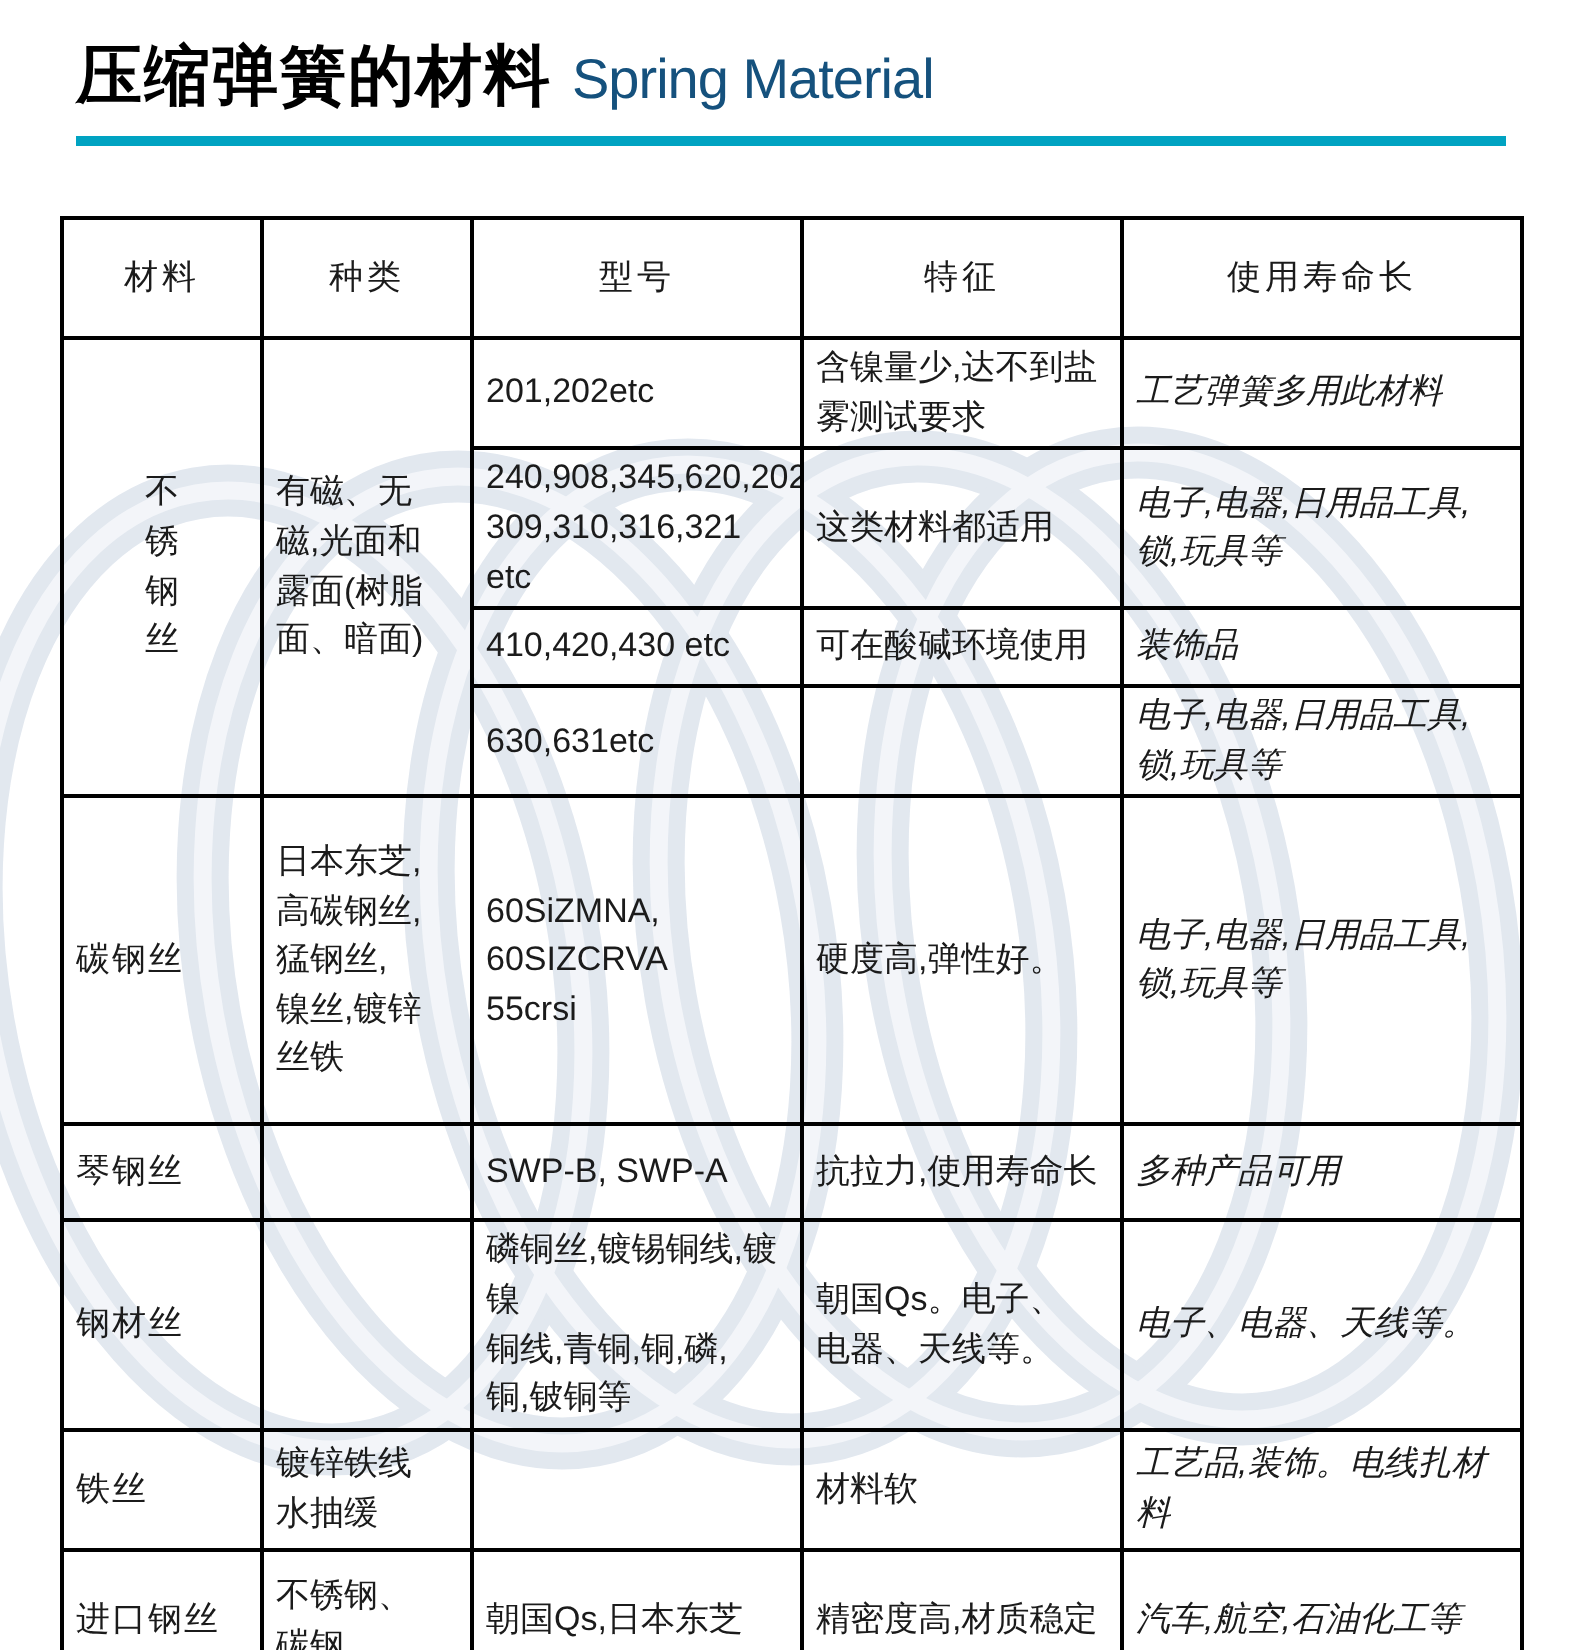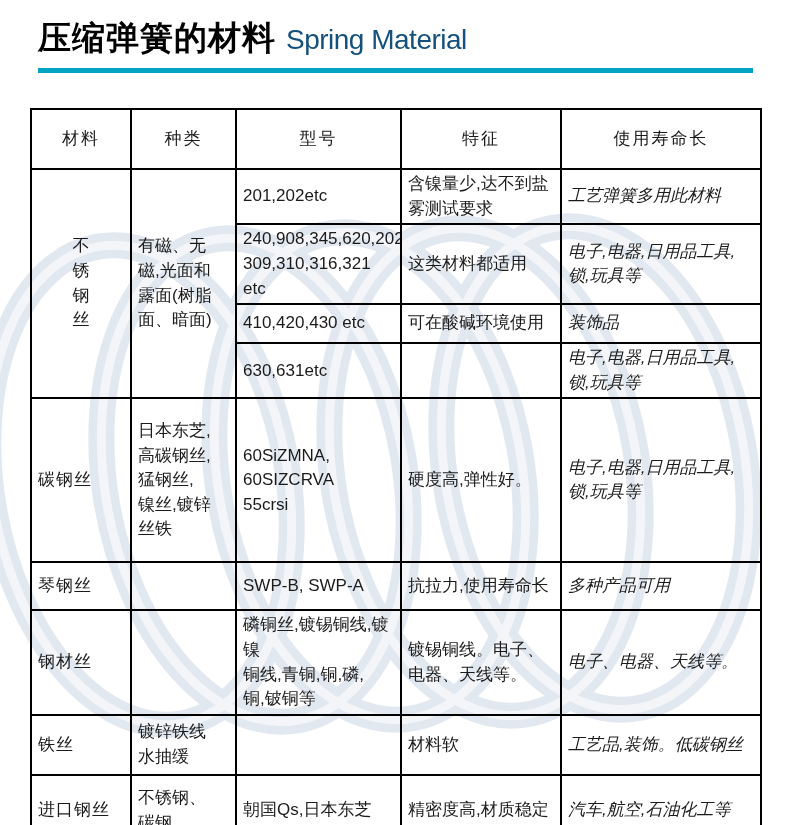--- a/index.html
+++ b/index.html
@@ -158,32 +158,32 @@
       <td class="feat">抗拉力,使用寿命长</td>
       <td class="use">多种产品可用</td>
     </tr>
 
     <tr class="rsteel">
       <td class="mat">钢材丝</td>
       <td class="kind"></td>
       <td class="model">磷铜丝,镀锡铜线,镀镍
 铜线,青铜,铜,磷,
 铜,铍铜等</td>
-      <td class="feat">镀锡铜线。电子、
+      <td class="feat">朝国Qs。电子、
 电器、天线等。</td>
       <td class="use">电子、电器、天线等。</td>
     </tr>
 
     <tr class="riron">
       <td class="mat">铁丝</td>
       <td class="kind">镀锌铁线
 水抽缓</td>
       <td class="model"></td>
       <td class="feat">材料软</td>
-      <td class="use">工艺品,装饰。低碳钢丝</td>
+      <td class="use">工艺品,装饰。电线扎材料</td>
     </tr>
 
     <tr class="rimport">
       <td class="mat">进口钢丝</td>
       <td class="kind">不锈钢、
 碳钢</td>
       <td class="model">朝国Qs,日本东芝</td>
       <td class="feat">精密度高,材质稳定</td>
       <td class="use">汽车,航空,石油化工等</td>
     </tr>

